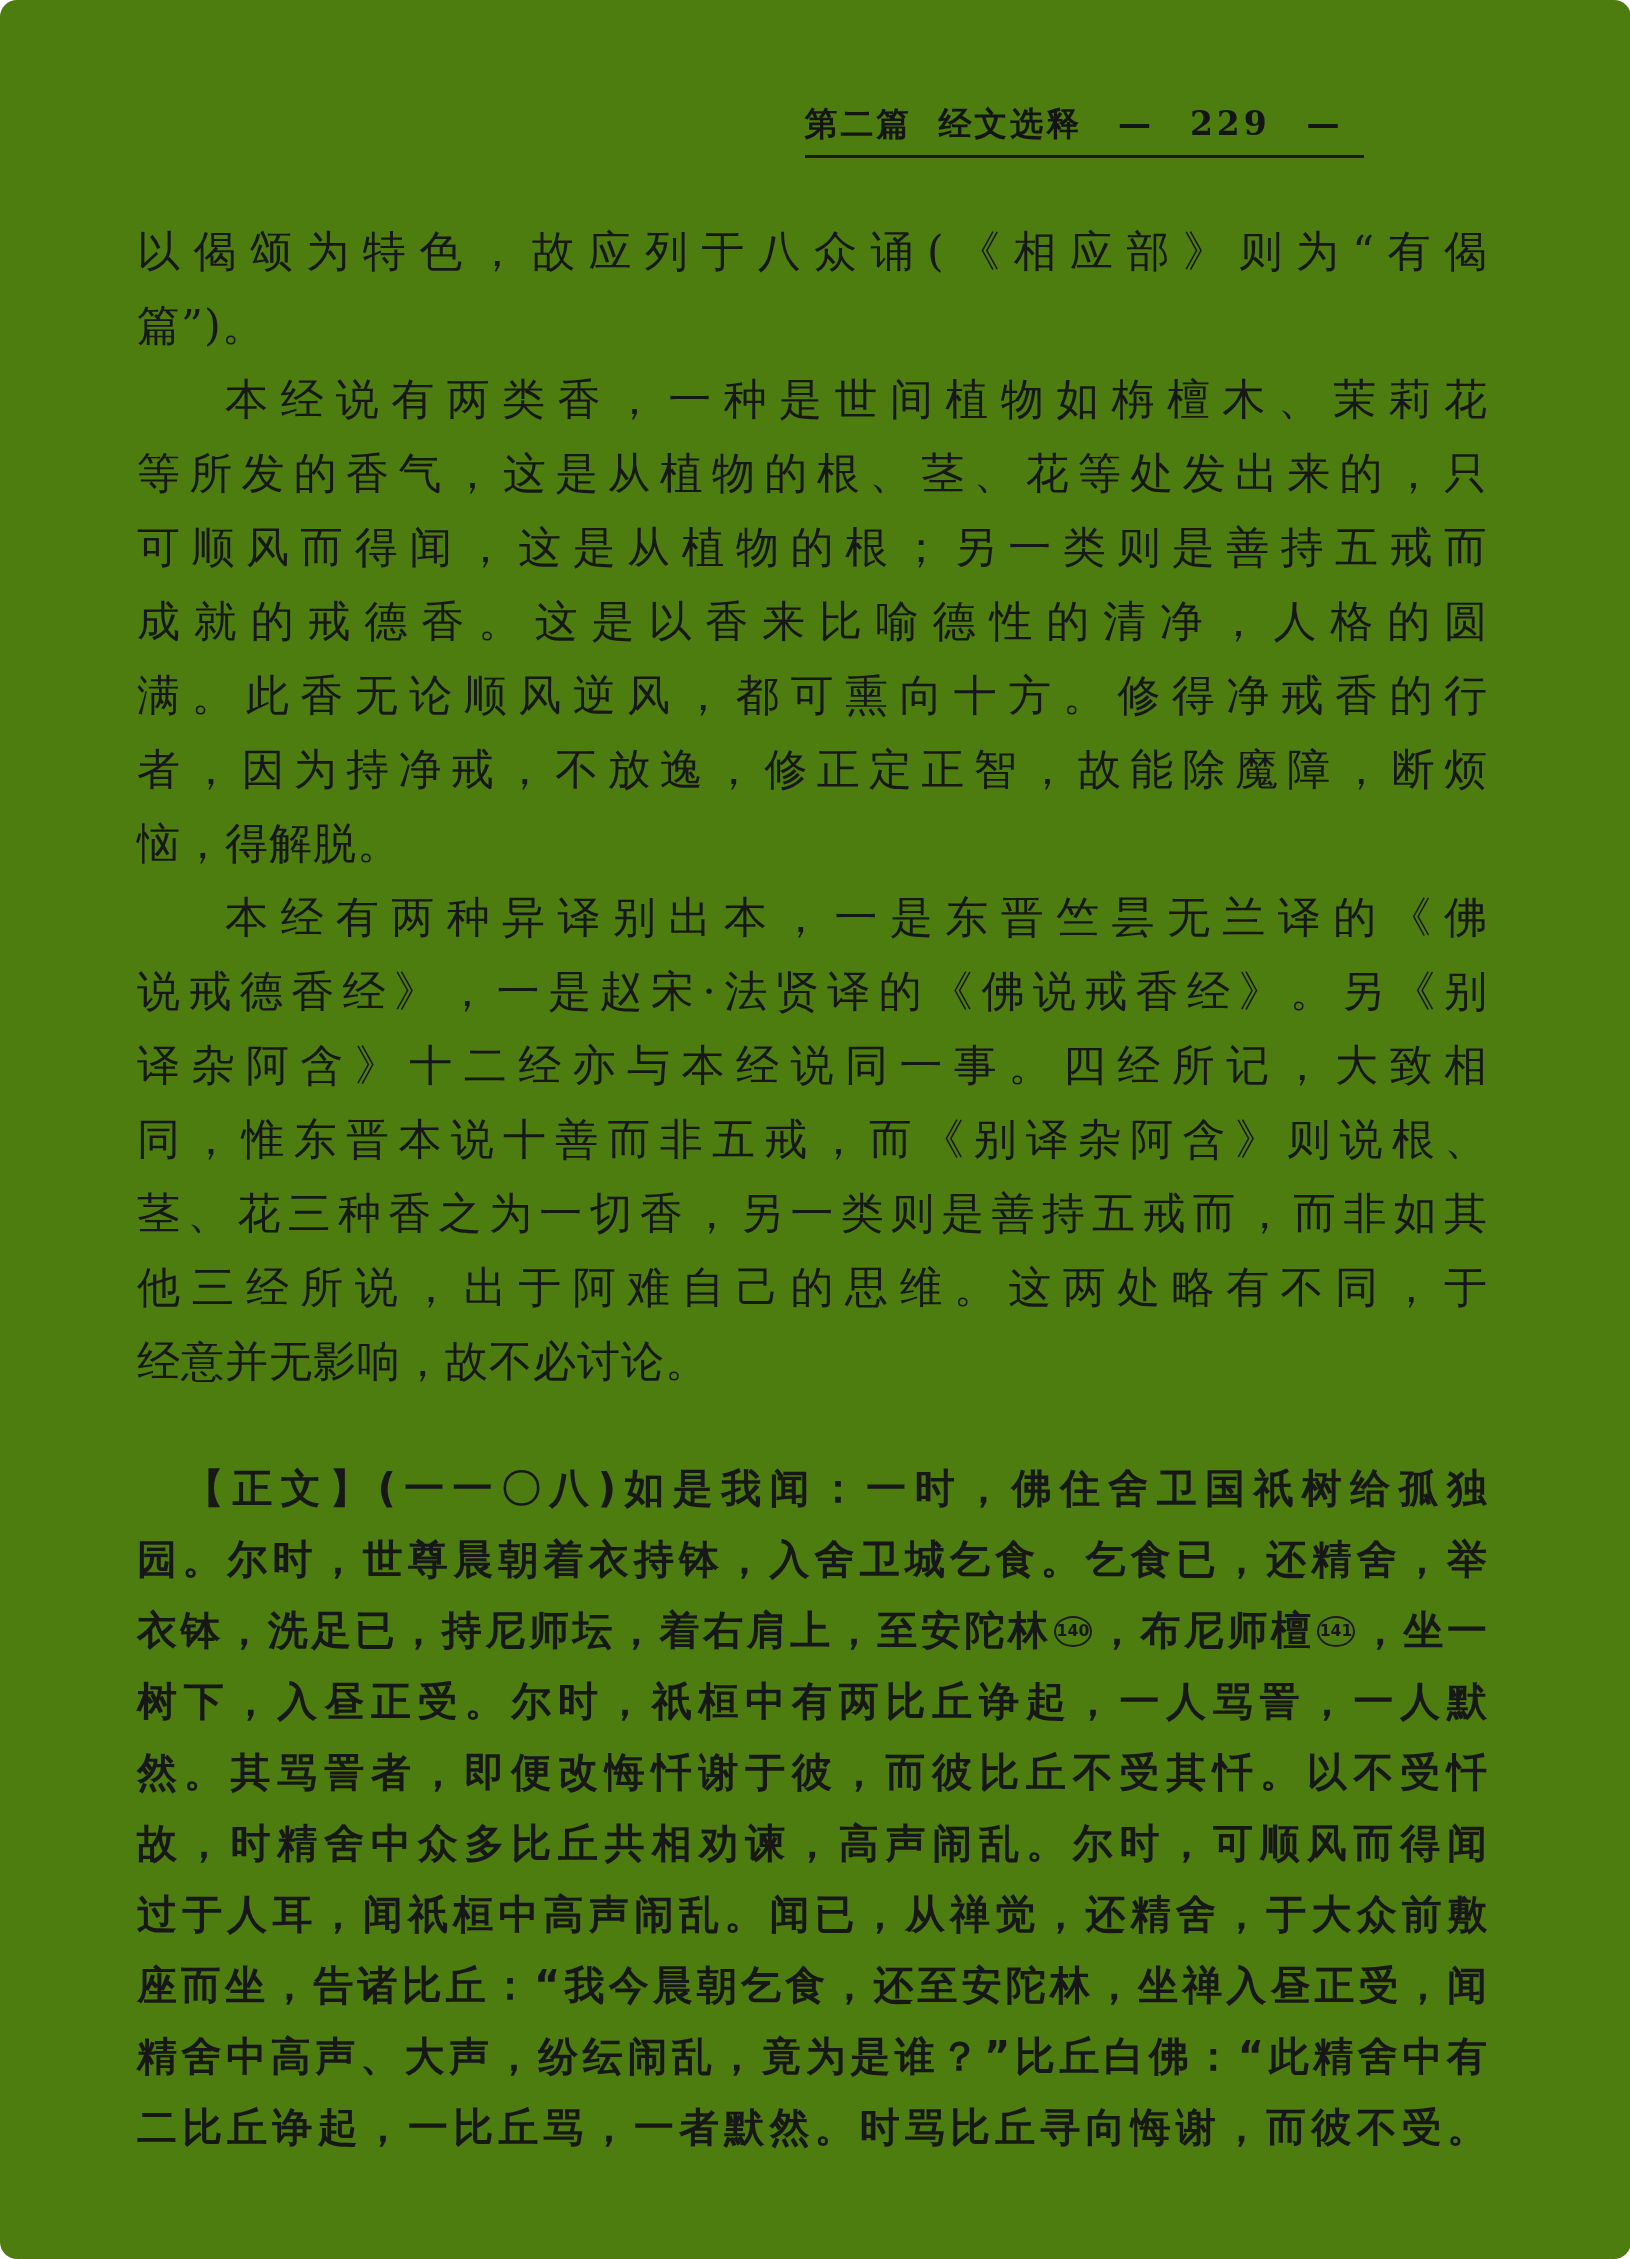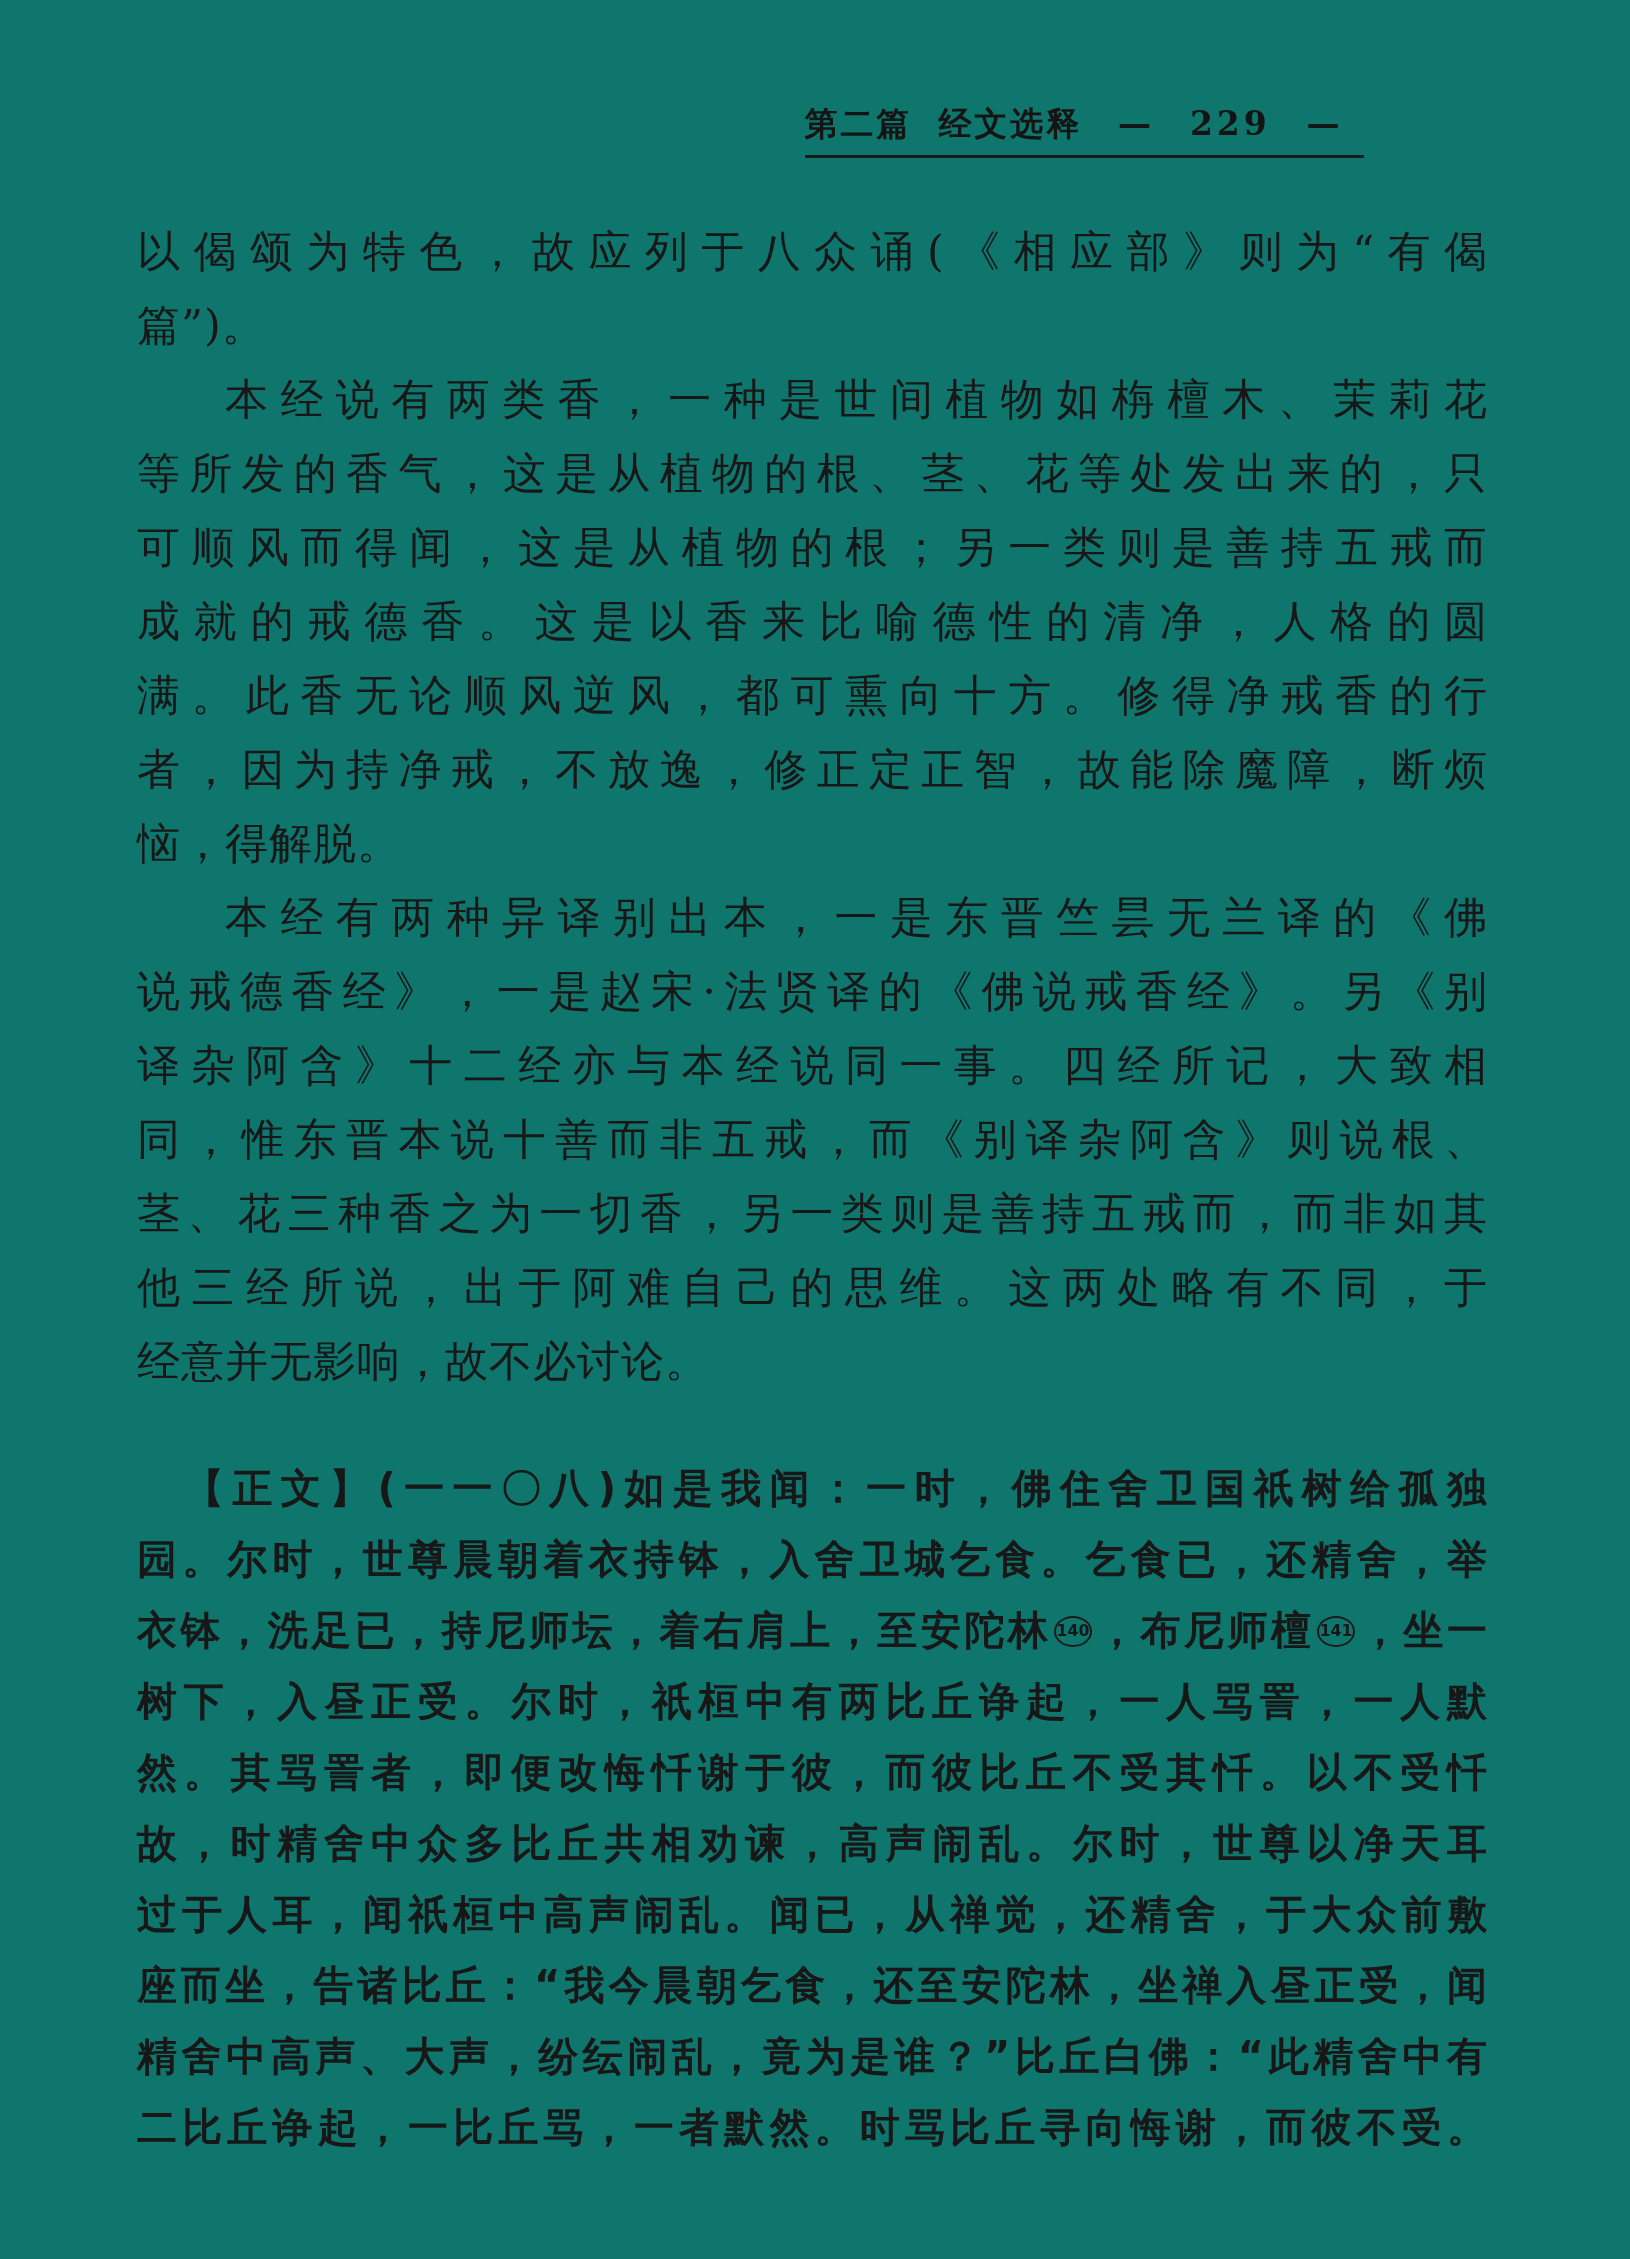--- a/index.html
+++ b/index.html
@@ -1,22 +1,23 @@
 <!DOCTYPE html>
 <html><head>
 <meta charset="utf-8">
 <style>
   html, body { margin: 0; padding: 0; background: #ffffff; }
   .page {
     position: relative;
     width: 1631px;
     height: 2259px;
-    background: #0f766e;
+    background: #4d7c0f;
     color: #161616;
     overflow: hidden;
+    border-radius: 17px;
   }
   
   .header {
     position: absolute;
     top: 102px;
     right: 267px;
     padding-bottom: 9.8px;
     border-bottom: 3.9px solid #1b1b1b;
     font-family: "DejaVu Serif", serif;
     font-weight: bold;
@@ -116,21 +117,21 @@
       <div class="line">他三经所说，出于阿难自己的思维。这两处略有不同，于</div>
       <div class="line lastline">经意并无影响，故不必讨论。</div>
     </div>
 
   <div class="textcol scripture">
       <div class="line ind-narrow">【正文】(一一〇八)如是我闻：一时，佛住舍卫国祇树给孤独</div>
       <div class="line">园。尔时，世尊晨朝着衣持钵，入舍卫城乞食。乞食已，还精舍，举</div>
       <div class="line">衣钵，洗足已，持尼师坛，着右肩上，至安陀林<span class="supnum">140</span>，布尼师檀<span class="supnum">141</span>，坐一</div>
       <div class="line">树下，入昼正受。尔时，祇桓中有两比丘诤起，一人骂詈，一人默</div>
       <div class="line">然。其骂詈者，即便改悔忏谢于彼，而彼比丘不受其忏。以不受忏</div>
-      <div class="line">故，时精舍中众多比丘共相劝谏，高声闹乱。尔时，世尊以净天耳</div>
+      <div class="line">故，时精舍中众多比丘共相劝谏，高声闹乱。尔时，可顺风而得闻</div>
       <div class="line">过于人耳，闻祇桓中高声闹乱。闻已，从禅觉，还精舍，于大众前敷</div>
       <div class="line">座而坐，告诸比丘：“我今晨朝乞食，还至安陀林，坐禅入昼正受，闻</div>
       <div class="line">精舍中高声、大声，纷纭闹乱，竟为是谁？”比丘白佛：“此精舍中有</div>
       <div class="line">二比丘诤起，一比丘骂，一者默然。时骂比丘寻向悔谢，而彼不受。</div>
     </div>
 
 </div>
 
 
 </body></html>

